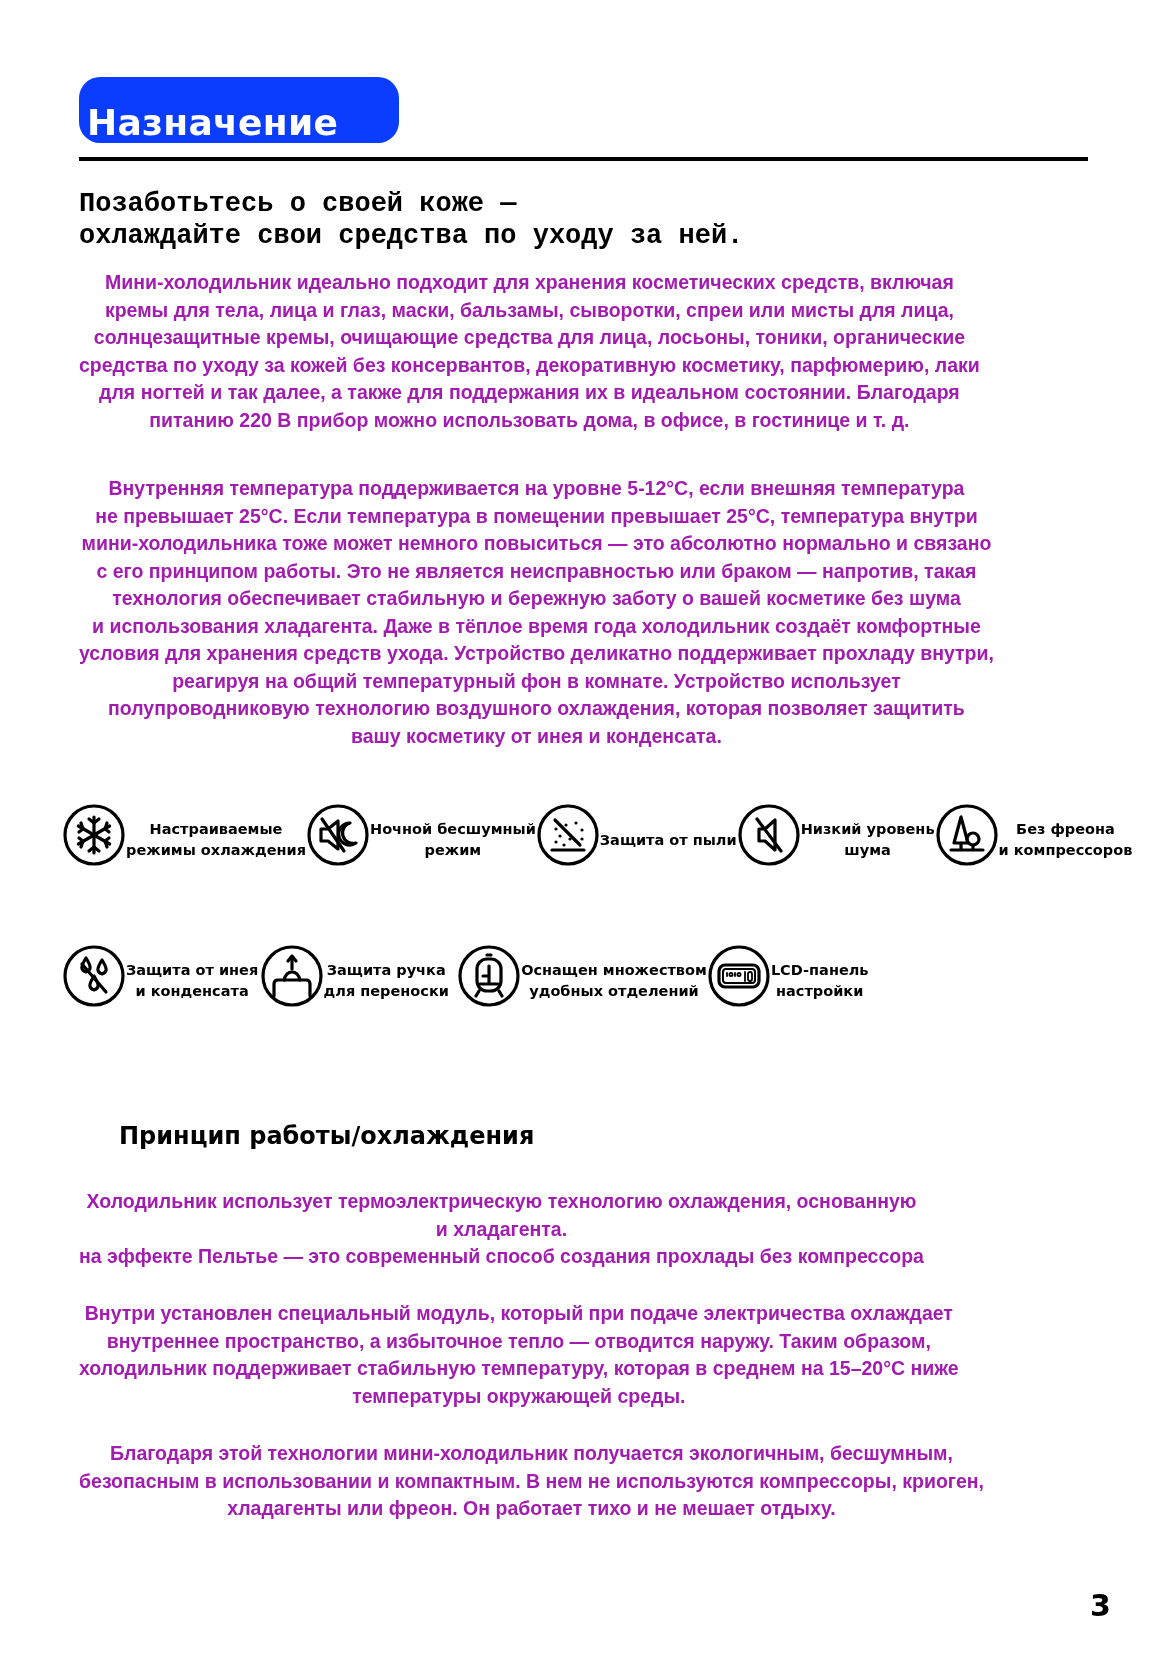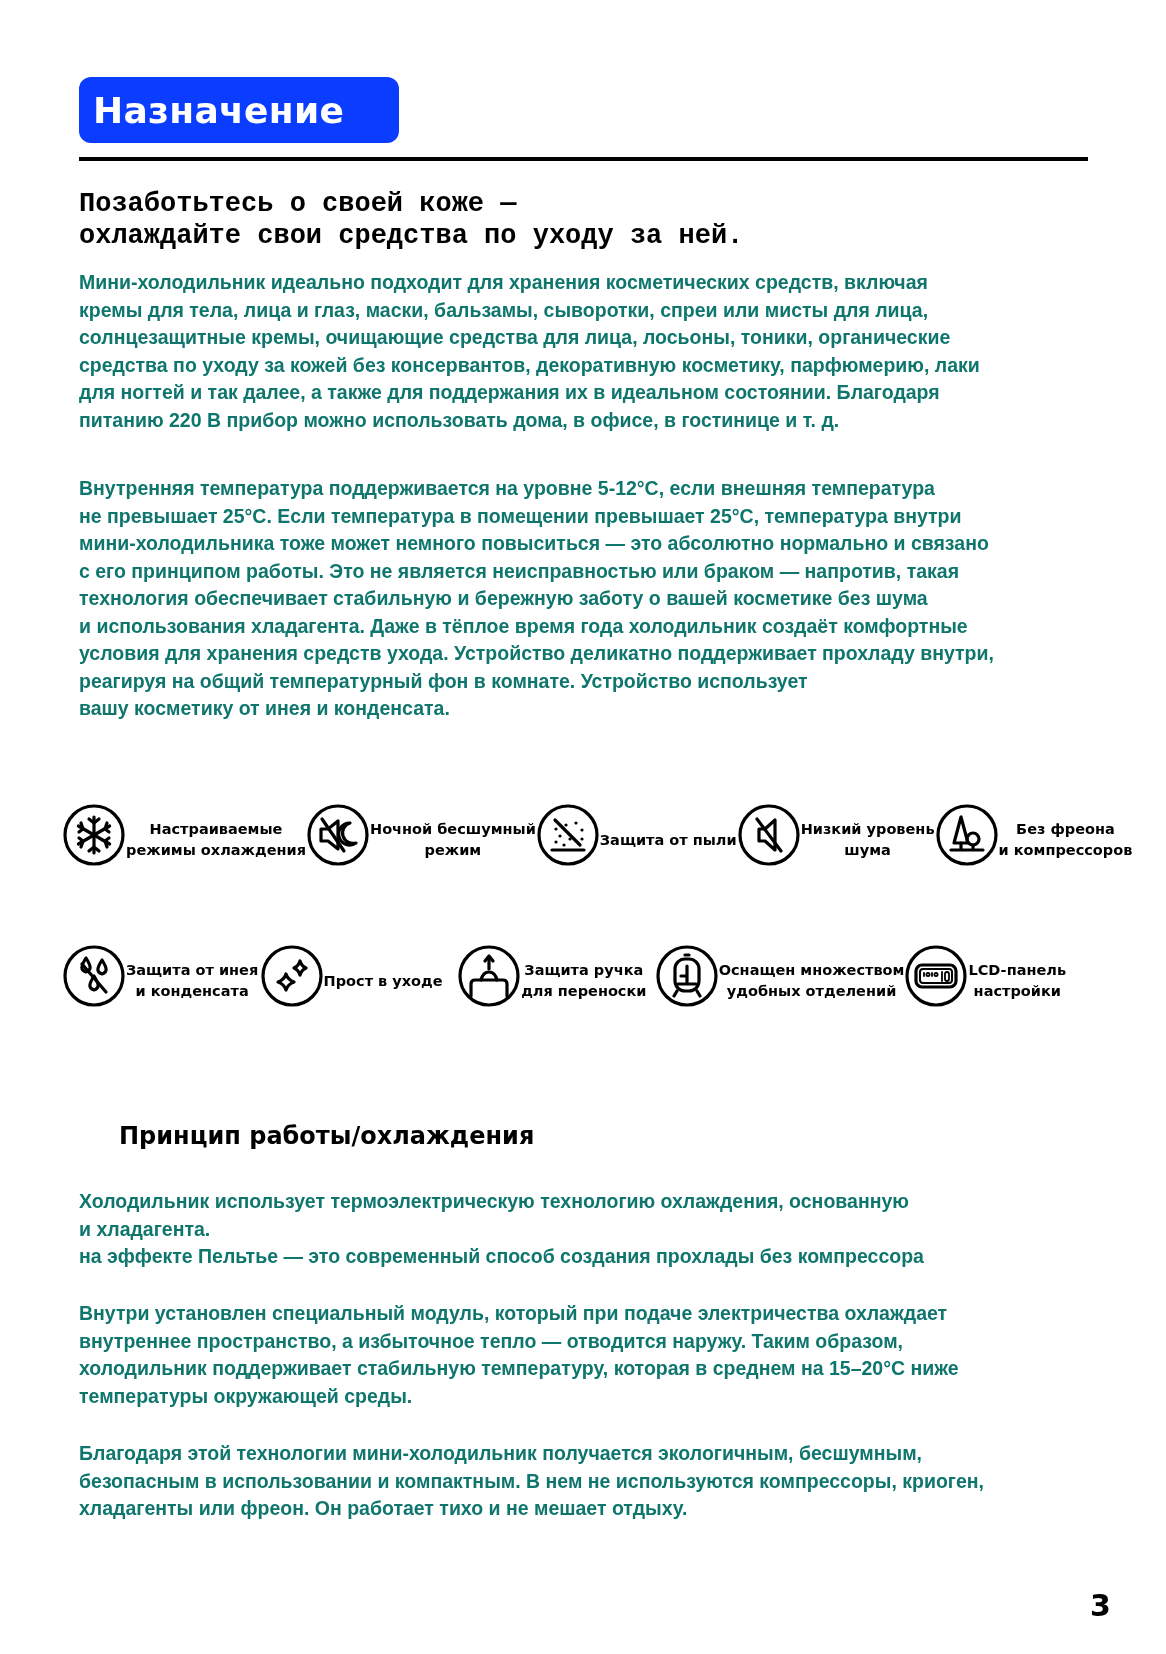--- a/index.html
+++ b/index.html
@@ -1,22 +1,22 @@
 <!DOCTYPE html>
 <html><head>
 <meta charset="utf-8">
 <style>
   html, body { margin: 0; padding: 0; background: #ffffff; }
   body { width: 1166px; height: 1654px; position: relative; overflow: hidden; color: #111; font-family: "Liberation Sans", sans-serif; }
-  .badge { position: absolute; left: 79px; top: 77px; width: 320px; height: 66px; background: #0a3dff; border-radius: 12px; display: flex; align-items: center; padding-left: 14px; box-sizing: border-box; }
+  .badge { position: absolute; left: 79px; top: 77px; width: 320px; height: 66px; background: #0a3dff; border-radius: 21px; display: flex; align-items: flex-end; padding-left: 8px; box-sizing: border-box; }
   .badge span { color: #ffffff; font-family: "DejaVu Sans", sans-serif; font-weight: bold; font-size: 36px; letter-spacing: 0.3px; }
   .rule { position: absolute; left: 79px; top: 157px; width: 1009px; height: 4px; background: #000; }
   .subtitle { position: absolute; left: 79px; top: 188px; font-family: Liberation Mono, monospace; font-weight: bold; font-size: 27px; line-height: 32px; color: #000; }
   .subtitle div { white-space: nowrap; }
-  .para { position: absolute; left: 79px; font-family: "Liberation Sans", sans-serif; font-weight: bold; font-size: 19.5px; line-height: 27.5px; color: #0f766e; }
+  .para { position: absolute; left: 79px; font-family: "Liberation Sans", sans-serif; font-weight: bold; font-size: 19.5px; line-height: 27.5px; color: #a21caf; text-align: center; }
   .para div { white-space: nowrap; }
   .icons { position: absolute; left: 62px; width: 1040px; display: grid; grid-template-columns: repeat(5, 1fr); }
   .icon-cell { display: flex; flex-direction: row; align-items: center; }
   .icon-cell svg { width: 64px; height: 64px; }
   .icon-label { margin-top: 10px; text-align: center; font-family: "DejaVu Sans", sans-serif; font-weight: bold; font-size: 14.5px; line-height: 21px; color: #000; white-space: nowrap; }
   .h2 { position: absolute; left: 79px; top: 1122px; font-family: "DejaVu Sans", sans-serif; font-weight: bold; font-size: 24px; color: #000; white-space: nowrap; margin-left: 40px; }
   .page-num { position: absolute; left: 1090px; top: 1588px; font-family: "DejaVu Sans", sans-serif; font-weight: bold; font-size: 30px; color: #000; }
 </style>
 </head>
 <body>
@@ -42,20 +42,21 @@
 
 <div class="para" style="top:475px">
   <div>Внутренняя температура поддерживается на уровне 5-12°C, если внешняя температура</div>
   <div>не превышает 25°C. Если температура в помещении превышает 25°C, температура внутри</div>
   <div>мини-холодильника тоже может немного повыситься — это абсолютно нормально и связано</div>
   <div>с его принципом работы. Это не является неисправностью или браком — напротив, такая</div>
   <div>технология обеспечивает стабильную и бережную заботу о вашей косметике без шума</div>
   <div>и использования хладагента. Даже в тёплое время года холодильник создаёт комфортные</div>
   <div>условия для хранения средств ухода. Устройство деликатно поддерживает прохладу внутри,</div>
   <div>реагируя на общий температурный фон в комнате. Устройство использует</div>
+  <div>полупроводниковую технологию воздушного охлаждения, которая позволяет защитить</div>
   <div>вашу косметику от инея и конденсата.</div>
 </div>
 
 <div class="icons" style="top:803px">
   <div class="icon-cell">
     <svg viewBox="0 0 64 64" fill="none" stroke="#000" stroke-width="3.2" stroke-linecap="round">
       <circle cx="32" cy="32" r="29"></circle>
       <line x1="32" y1="14" x2="32" y2="50"></line>
       <line x1="16.4" y1="23" x2="47.6" y2="41"></line>
       <line x1="16.4" y1="41" x2="47.6" y2="23"></line>
@@ -139,30 +140,20 @@
       <path d="M40 16 C35 24 34 28 40 30 C46 28 45 24 40 16 Z"></path>
       <path d="M32 32 C27 40 26 44 32 46 C38 44 37 40 32 32 Z"></path>
       <line x1="20" y1="20" x2="44" y2="48"></line>
     </svg>
     <div class="icon-label">
       <div>Защита от инея</div>
       <div>и конденсата</div>
     </div>
   </div>
   <div class="icon-cell">
-    <svg viewBox="0 0 64 64" fill="none" stroke="#000" stroke-width="3.2" stroke-linejoin="round">
-      <circle cx="32" cy="32" r="29"></circle>
-      <path d="M26 30 Q28 36 34 38 Q28 40 26 46 Q24 40 18 38 Q24 36 26 30 Z"></path>
-      <path d="M40 17 Q41.5 22 46 24 Q41.5 26 40 31 Q38.5 26 34 24 Q38.5 22 40 17 Z"></path>
-    </svg>
-    <div class="icon-label">
-      <div>Прост в уходе</div>
-    </div>
-  </div>
-  <div class="icon-cell">
     <svg viewBox="0 0 64 64" fill="none" stroke="#000" stroke-width="3.2" stroke-linecap="round" stroke-linejoin="round">
       <circle cx="32" cy="32" r="29"></circle>
       <line x1="32" y1="13" x2="32" y2="25"></line>
       <polyline points="28,17 32,12 36,17"></polyline>
       <path d="M24 36 Q26 28 32 28 Q38 28 40 36"></path>
       <path d="M14 52 V40 Q14 36 18 36 H46 Q50 36 50 40 V52"></path>
     </svg>
     <div class="icon-label">
       <div>Защита ручка</div>
       <div>для переноски</div>

